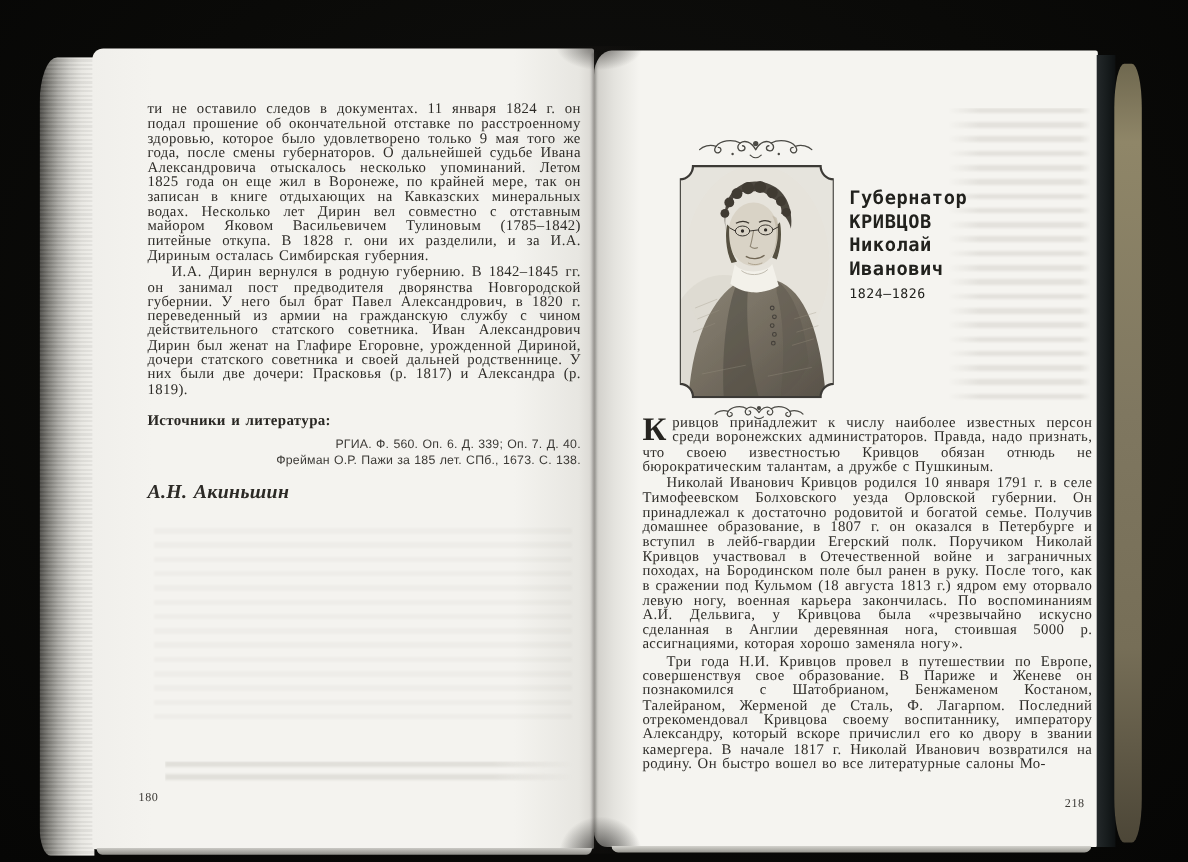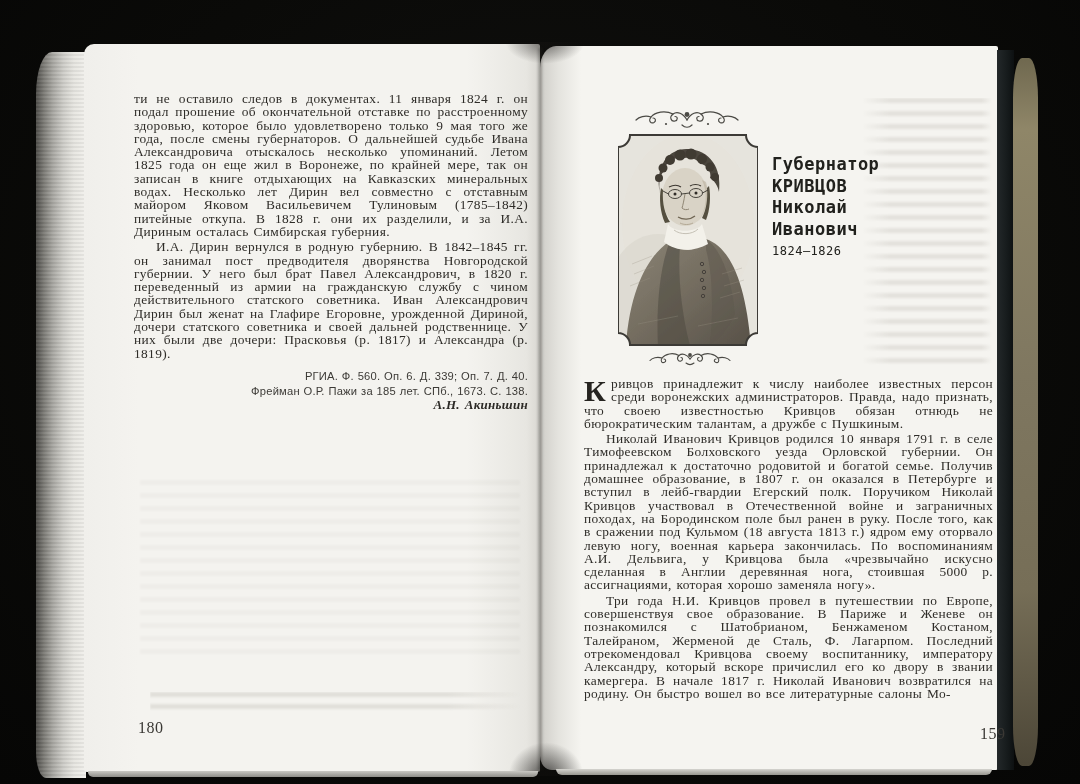--- a/index.html
+++ b/index.html
@@ -89,30 +89,30 @@
   .sources-heading{
     font-weight:bold;font-size:13.6px;margin-top:15px;letter-spacing:0.3px;color:#292723;
   }
   .sources-list{
     margin-top:9px;margin-left:15px;
     font-family:"Liberation Sans", sans-serif;
     font-size:11.2px;line-height:14.6px;letter-spacing:0.2px;word-spacing:0.5px;
     color:#3c3a36;text-align:right;
   }
   .author-signature{
-    text-align:right;font-weight:bold;font-style:italic;
-    font-size:13px;color:#2c2a26;letter-spacing:0.3px;
+    margin-top:15px;font-weight:bold;font-style:italic;
+    font-size:18px;color:#2c2a26;letter-spacing:0.3px;
   }
   .page-number{
-    position:absolute;font-size:16px;color:#3a3834;letter-spacing:0.5px;margin-left:12px;
+    position:absolute;font-size:11px;color:#3a3834;letter-spacing:0.5px;
   }
   .pn-left{left:126px;top:719px;}
   .pn-right{left:968px;top:725px;}
   
-  .rp-header{position:absolute;left:600px;top:104px;width:394px;height:268px;}
+  .rp-header{position:absolute;left:600px;top:120px;width:394px;height:268px;}
   .ornament{position:absolute;}
   .ornament-top{left:33px;top:4px;}
   .ornament-bottom{left:48px;top:246px;}
   .portrait-frame{position:absolute;left:18px;top:30px;}
   .title-block{
     position:absolute;left:172px;top:50px;
     font-family:"DejaVu Sans Mono", monospace;
     color:#21211d;
   }
   .title-line{font-size:17px;line-height:21.5px;font-weight:600;letter-spacing:0.5px;}
@@ -145,20 +145,21 @@
   <div class="cover-dark-edge"></div>
   <div class="cover-olive-edge"></div>
 
   <div class="bleed bleed-right-col"></div>
   <div class="bleed bleed-left-bottom"></div>
   <div class="bleed bleed-left-mid"></div>
 
   <div class="left-text">
     <p>ти не оставило следов в документах. 11 января 1824 г. он подал прошение об окончательной отставке по расстроенному здоровью, которое было удовлетворено только 9 мая того же года, после смены губернаторов. О дальнейшей судьбе Ивана Александровича отыскалось несколько упоминаний. Летом 1825 года он еще жил в Воронеже, по крайней мере, так он записан в книге отдыхающих на Кавказских минеральных водах. Несколько лет Дирин вел совместно с отставным майором Яковом Васильевичем Тулиновым (1785–1842) питейные откупа. В 1828 г. они их разделили, и за И.А. Дириным осталась Симбирская губерния.</p>
     <p class="par-indent">И.А. Дирин вернулся в родную губернию. В 1842–1845 гг. он занимал пост предводителя дворянства Новгородской губернии. У него был брат Павел Александрович, в 1820 г. переведенный из армии на гражданскую службу с чином действительного статского советника. Иван Александрович Дирин был женат на Глафире Егоровне, урожденной Дириной, дочери статского советника и своей дальней родственнице. У них были две дочери: Прасковья (р. 1817) и Александра (р. 1819).</p>
+    <div class="sources-heading">Источники и литература:</div>
     <div class="sources-list">
       <div>РГИА. Ф. 560. Оп. 6. Д. 339; Оп. 7. Д. 40.</div>
       <div>Фрейман О.Р. Пажи за 185 лет. СПб., 1673. С. 138.</div>
     </div>
     <div class="author-signature">А.Н. Акиньшин</div>
   </div>
   <div class="page-number pn-left">180</div>
 
   <div class="rp-header">
 
@@ -289,15 +290,15 @@
       <div class="title-line">Иванович</div>
       <div class="title-years">1824–1826</div>
     </div>
   </div>
 
   <div class="right-text">
     <p><span class="dropcap">К</span><span>ривцов принадлежит к числу наиболее известных персон среди воронежских администраторов. Правда, надо признать, что своею известностью Кривцов обязан отнюдь не бюрократическим талантам, а дружбе с Пушкиным.</span></p>
     <p class="par-indent">Николай Иванович Кривцов родился 10 января 1791 г. в селе Тимофеевском Болховского уезда Орловской губернии. Он принадлежал к достаточно родовитой и богатой семье. Получив домашнее образование, в 1807 г. он оказался в Петербурге и вступил в лейб-гвардии Егерский полк. Поручиком Николай Кривцов участвовал в Отечественной войне и заграничных походах, на Бородинском поле был ранен в руку. После того, как в сражении под Кульмом (18 августа 1813 г.) ядром ему оторвало левую ногу, военная карьера закончилась. По воспоминаниям А.И. Дельвига, у Кривцова была «чрезвычайно искусно сделанная в Англии деревянная нога, стоившая 5000 р. ассигнациями, которая хорошо заменяла ногу».</p>
     <p class="par-indent">Три года Н.И. Кривцов провел в путешествии по Европе, совершенствуя свое образование. В Париже и Женеве он познакомился с Шатобрианом, Бенжаменом Костаном, Талейраном, Жерменой де Сталь, Ф. Лагарпом. Последний отрекомендовал Кривцова своему воспитаннику, императору Александру, который вскоре причислил его ко двору в звании камергера. В начале 1817 г. Николай Иванович возвратился на родину. Он быстро вошел во все литературные салоны Мо-</p>
   </div>
-  <div class="page-number pn-right">159</div>
+  <div class="page-number pn-right">218</div>
 
 </div>
 
 </body></html>

